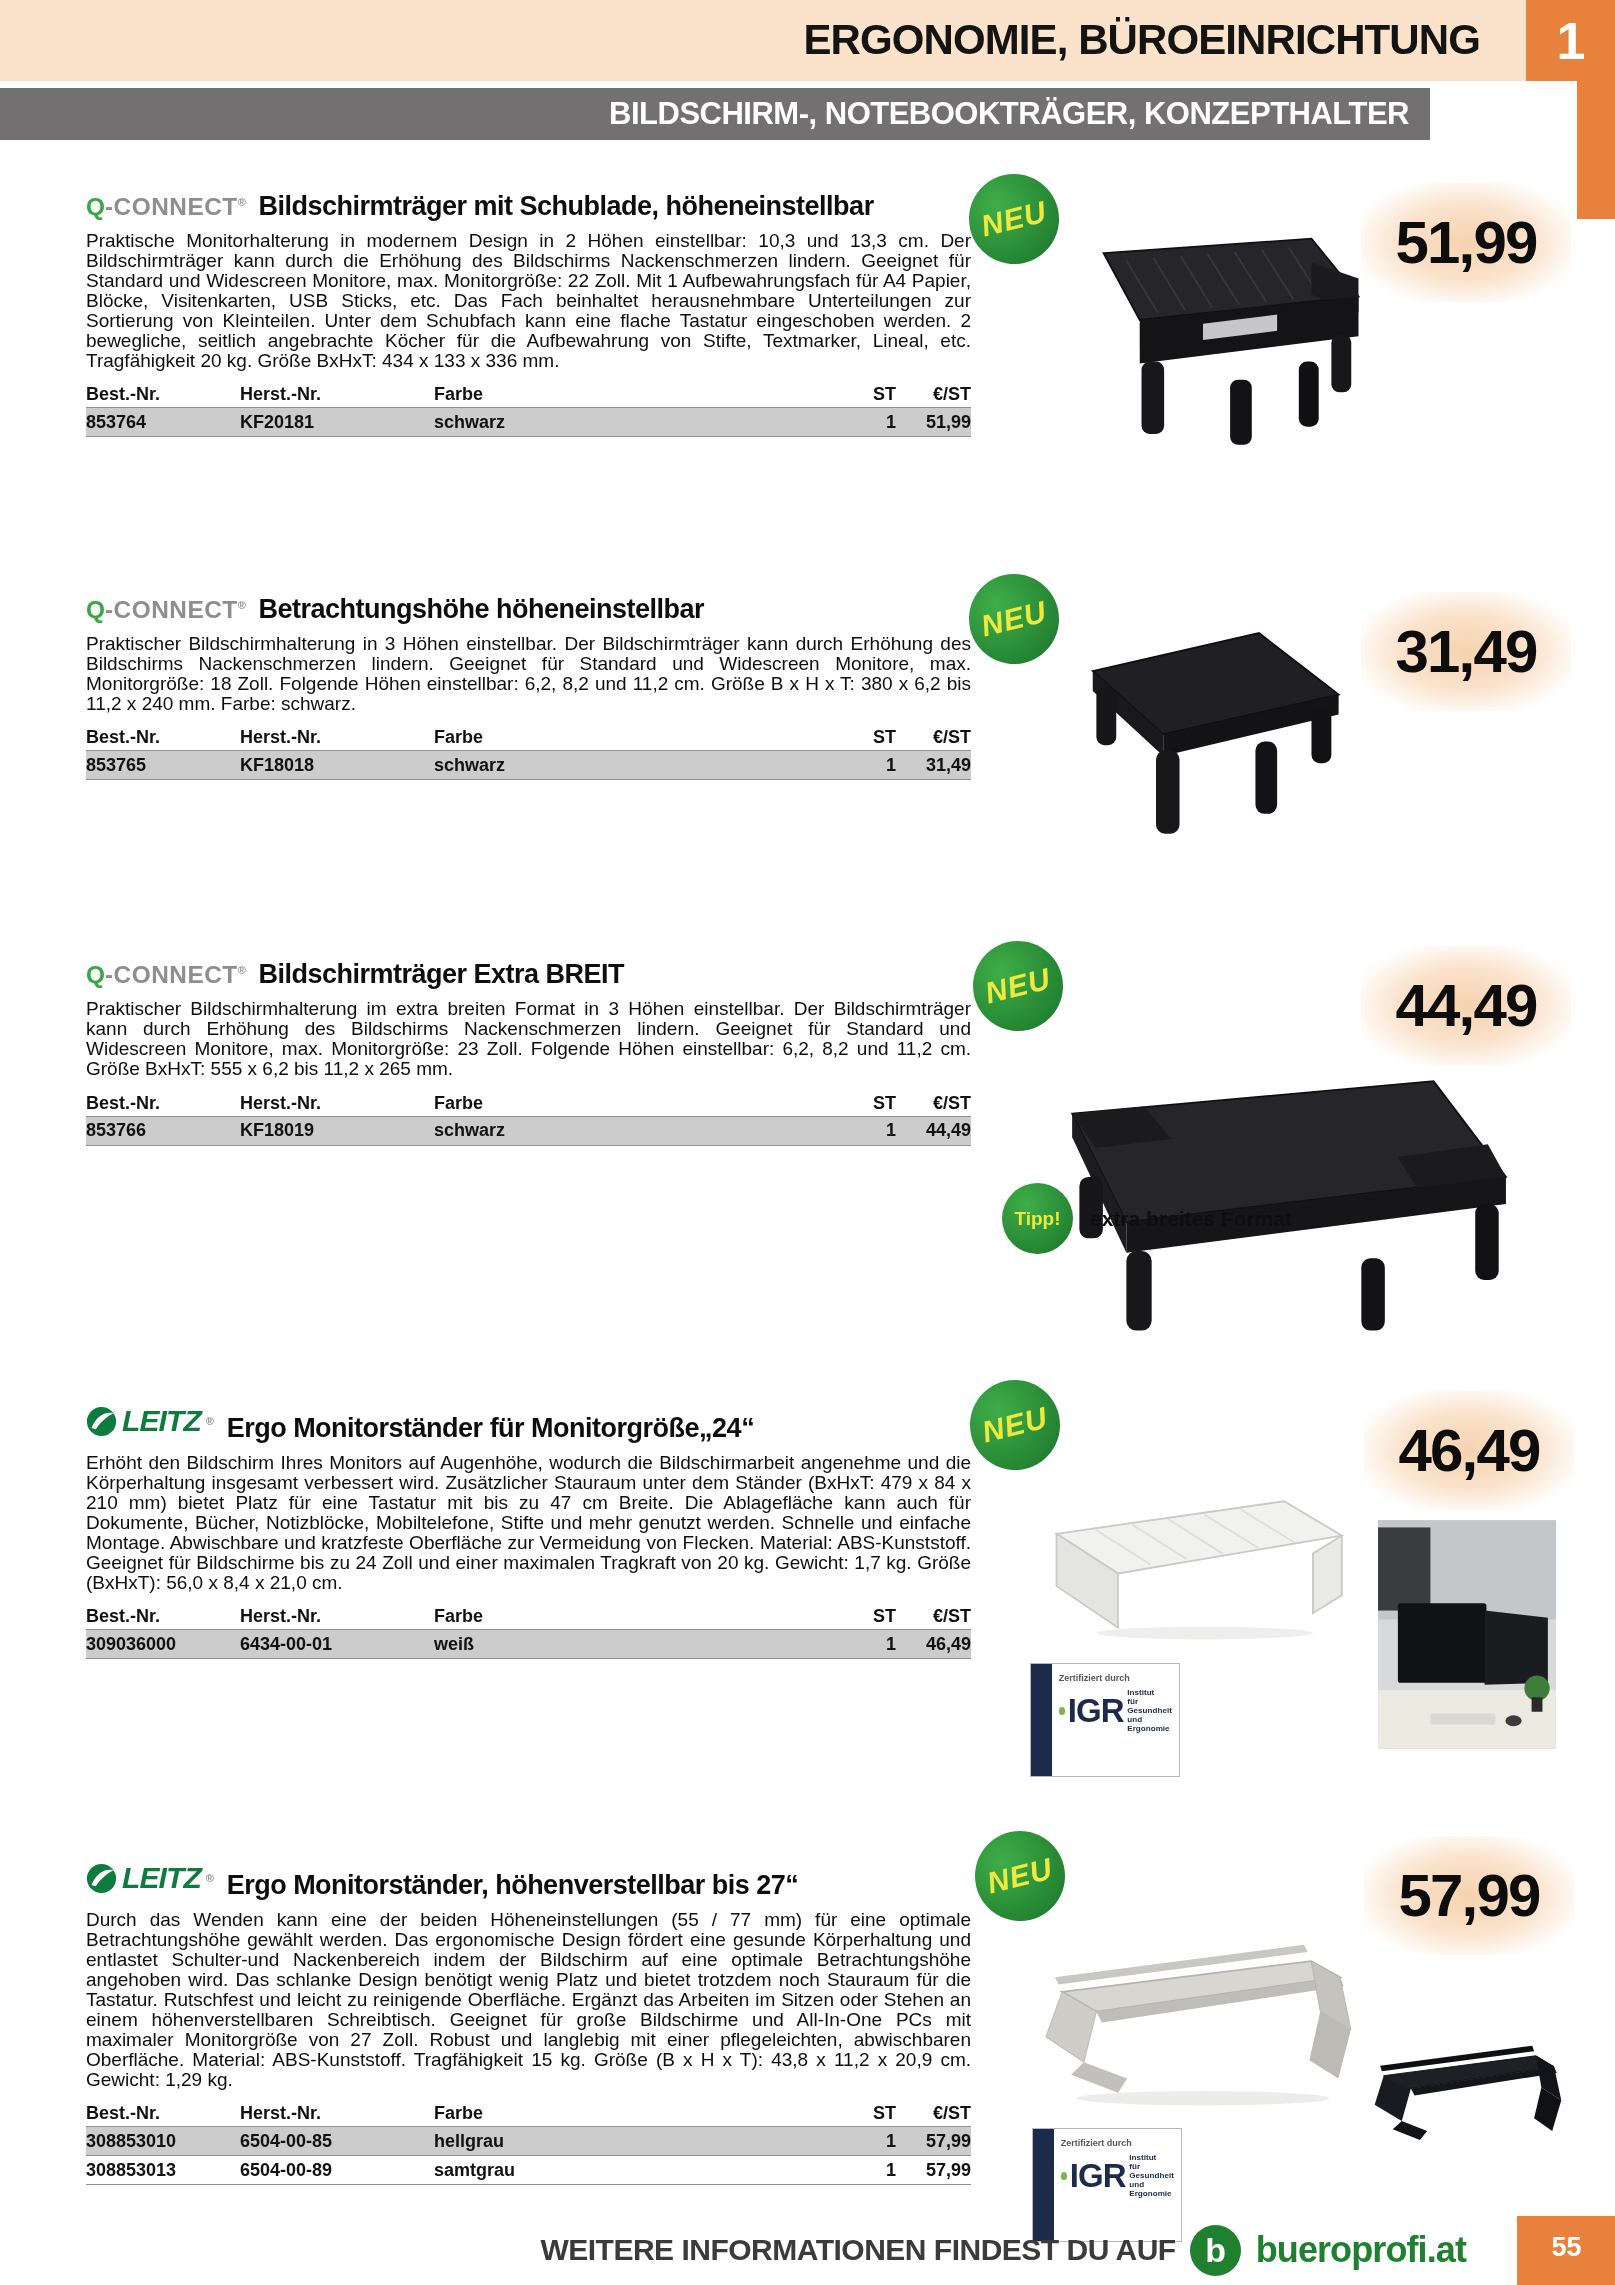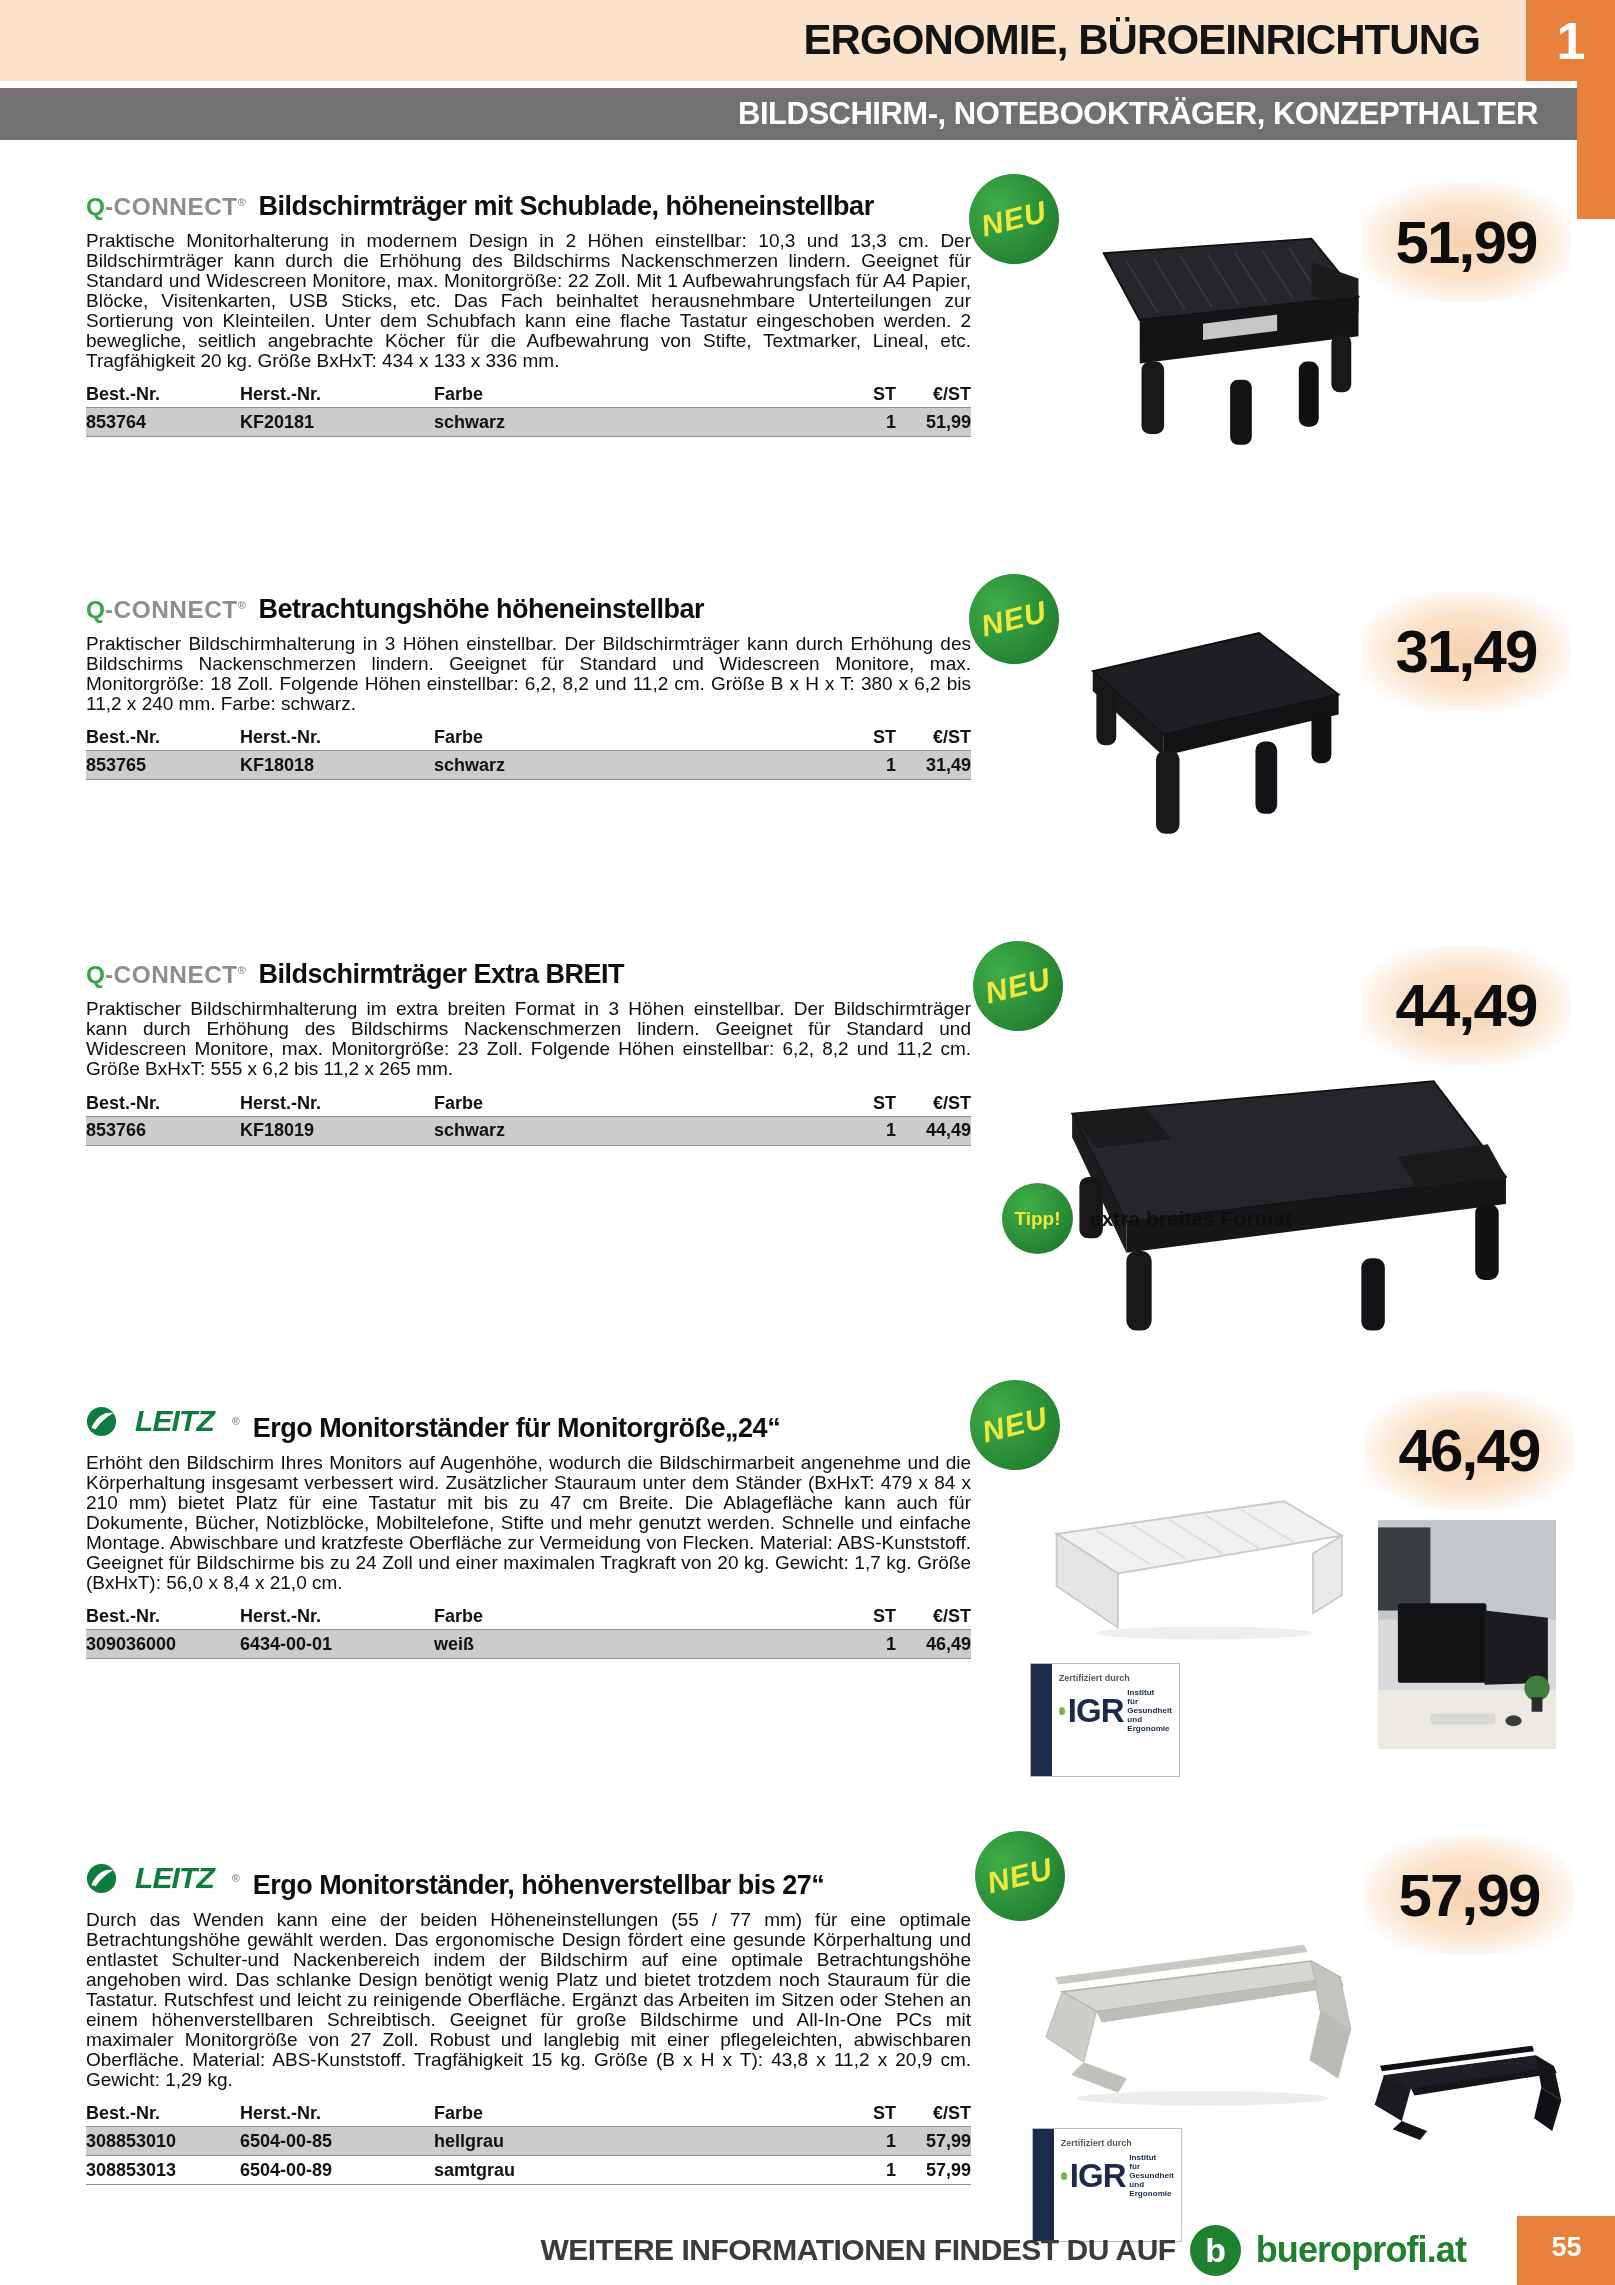--- a/index.html
+++ b/index.html
@@ -7,35 +7,35 @@
         font-family:"Liberation Sans",sans-serif;color:#111;}
 
   
   .peach-band{position:absolute;left:0;top:0;width:100%;height:81px;background:#FBE2CA;}
   .page-title{position:absolute;top:16.3px;right:136px;font-size:42px;font-weight:800;
               letter-spacing:-0.9px;color:#141414;}
   .chapter-tab{position:absolute;top:0;right:0;width:90px;height:81px;background:#E8813B;
                display:flex;align-items:center;justify-content:center;color:#fff;
                font-size:52px;font-weight:800;}
   .side-strip{position:absolute;top:81px;right:0;width:39px;height:138px;background:#E8813B;}
-  .subtitle-bar{position:absolute;left:0;top:88px;width:1577px;height:52px;background:#737071;
-                display:flex;align-items:center;justify-content:flex-end;padding-right:39px;
+  .subtitle-bar{position:absolute;left:0;top:88px;width:1430px;height:52px;background:#737071;
+                display:flex;align-items:center;justify-content:flex-end;padding-right:21px;
                 box-sizing:border-box;}
   .subtitle-bar span{color:#fff;font-size:31px;font-weight:800;letter-spacing:-0.5px;}
 
   
   .product{position:absolute;left:0;width:100%;}
   .txt{position:absolute;left:86px;top:0;width:885px;}
   .phead{display:flex;align-items:baseline;gap:12.7px;}
   .ptitle{margin:0;font-size:27px;font-weight:800;letter-spacing:-0.5px;color:#0e0e0e;display:inline;}
   .brand-qc{white-space:nowrap;font-size:24.4px;font-weight:800;}
   .brand-qc .q{color:#3BA646;}
   .brand-qc .rest{color:#8E8E8E;letter-spacing:0.5px;}
   .brand-qc sup,.brand-lz sup{font-size:11px;color:#8E8E8E;font-weight:700;}
-  .brand-lz{white-space:nowrap;display:inline-flex;align-items:center;gap:18px;}
+  .brand-lz{white-space:nowrap;display:inline-flex;align-items:center;gap:5px;}
   .brand-lz .lz-name{color:#0E7C3F;font-size:30px;font-weight:900;font-style:italic;letter-spacing:-0.9px;}
   .pdesc{margin:9px 0 0 0;font-size:19px;line-height:20px;text-align:justify;
          color:#0e0e0e;font-weight:500;}
 
   .ptable{margin-top:11.8px;width:100%;font-size:18px;}
   .thead,.trow{display:grid;grid-template-columns:154px 194px 362px 100px 1fr;
                align-items:center;}
   .thead{height:25px;font-weight:700;}
   .trow{height:28px;font-weight:700;border-top:1.8px solid #8F8F8F;}
   .trow.last{border-bottom:1.8px solid #8F8F8F;}

